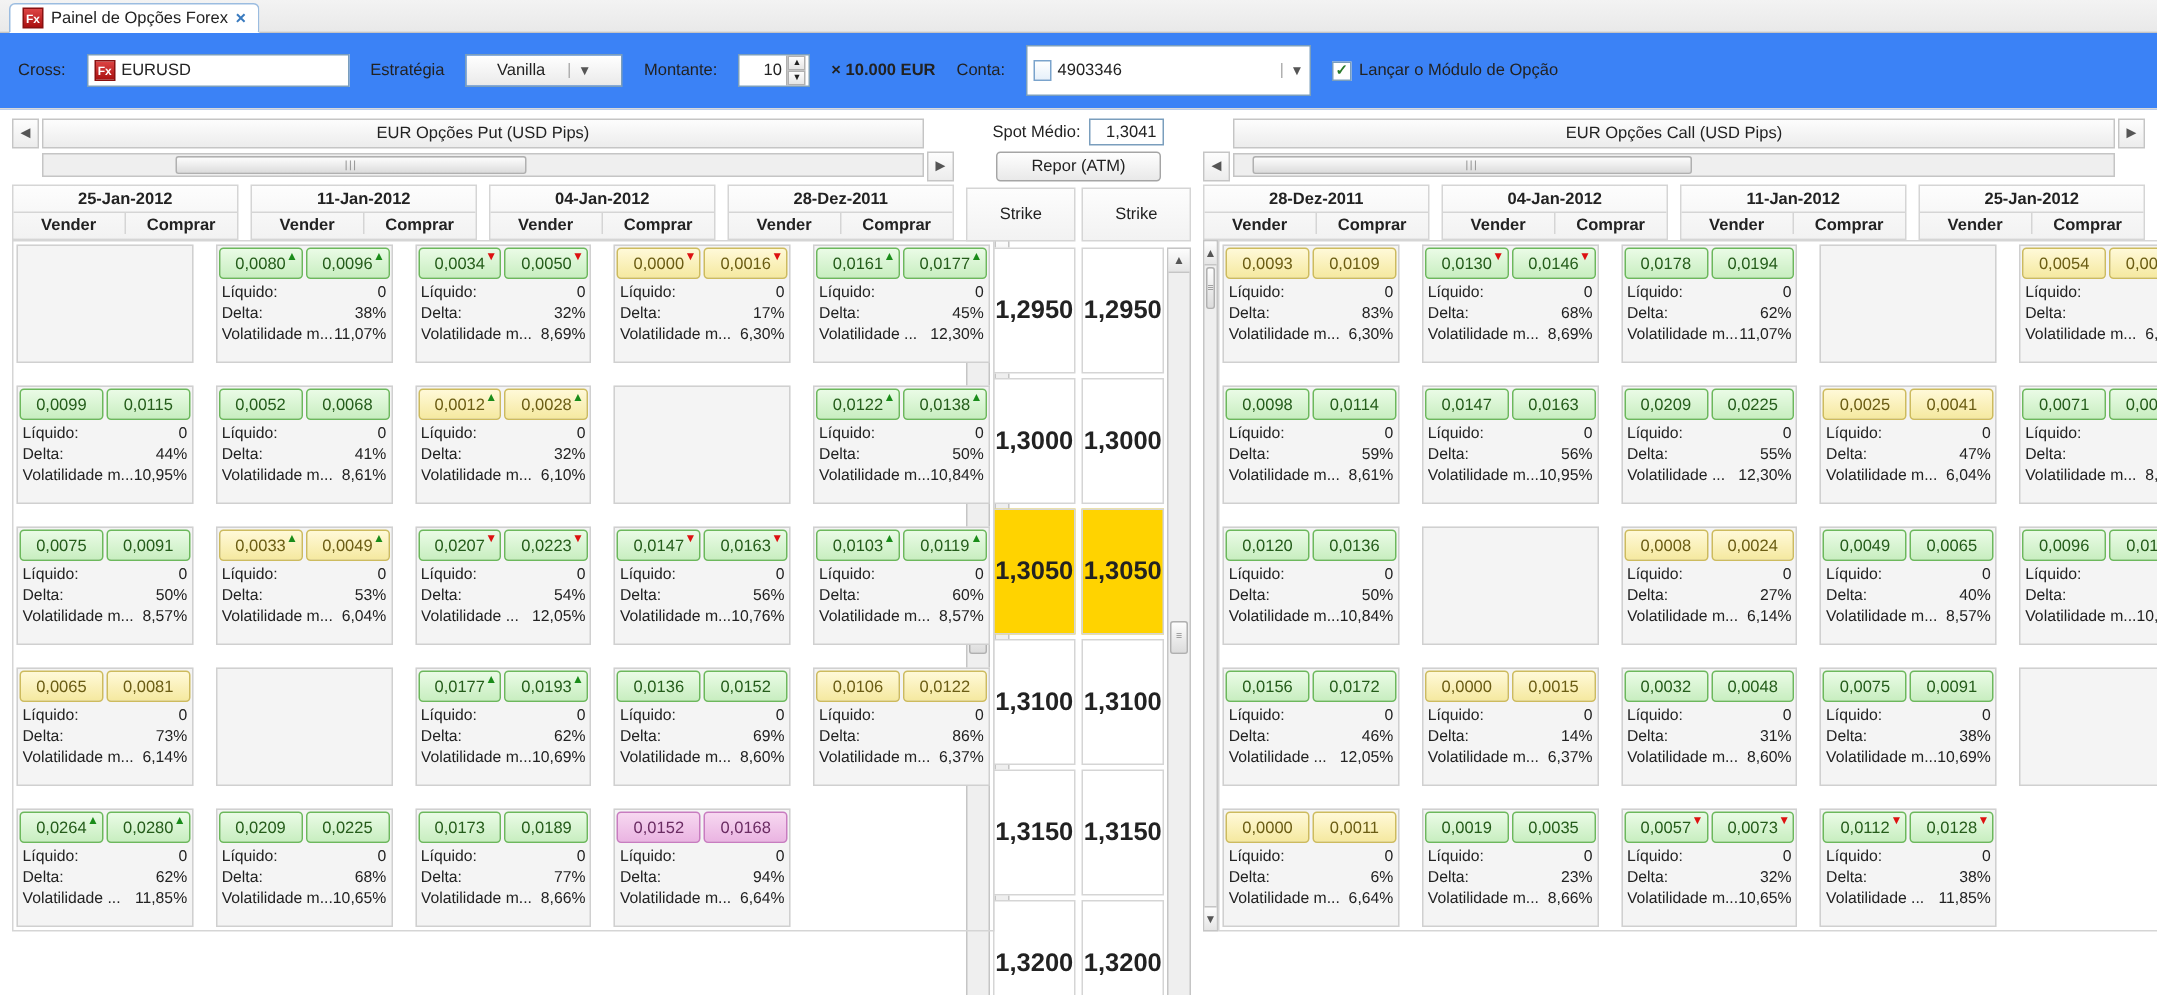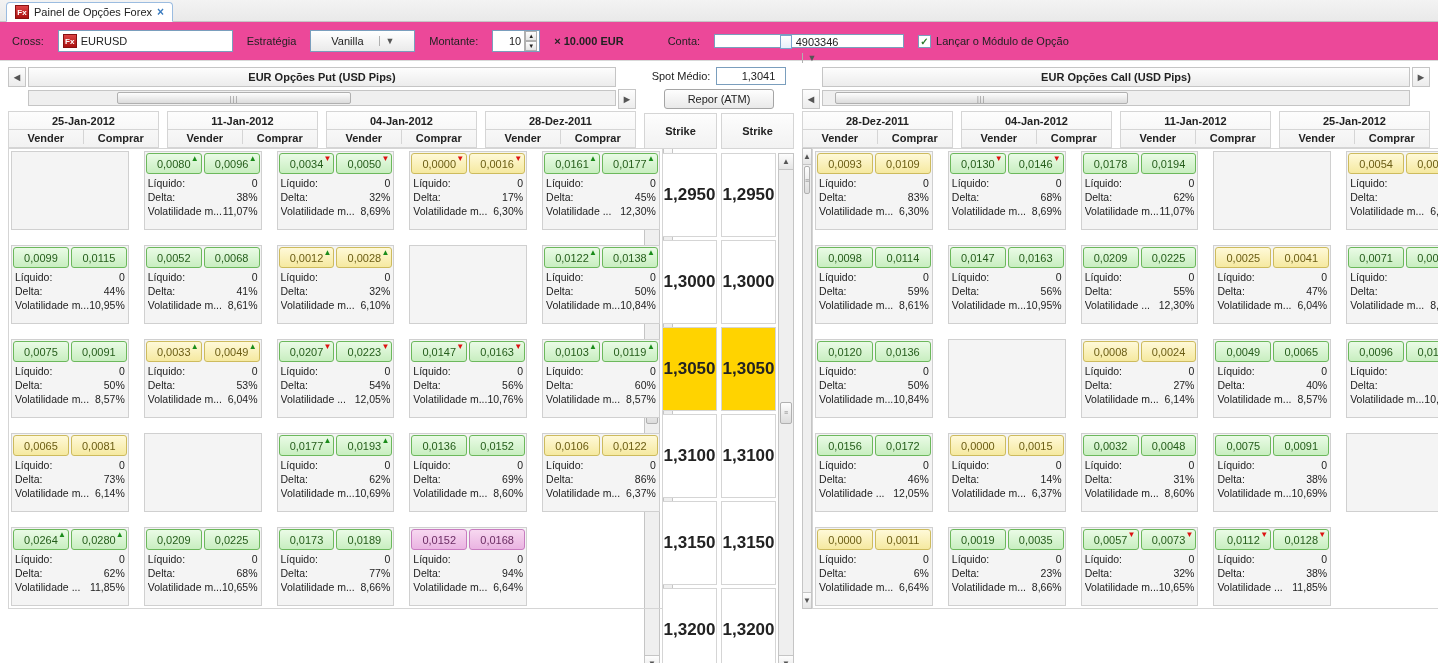--- a/index.html
+++ b/index.html
@@ -36,21 +36,21 @@
     border: 1px solid #811;
     display: flex; align-items: center; justify-content: center;
     color: #fff; font-size: 8px; font-weight: bold;
   }
   .tab-close { color: #3a7bbf; font-weight: bold; cursor: pointer; font-size: 12px; }
   .controls-row {
     display: flex;
     align-items: center;
     gap: 14px;
     padding: 8px 12px;
-    background: #ec4899;
+    background: #3b82f6;
     border-bottom: 1px solid #d9d9d9;
   }
   .cross-box {
     display: flex; align-items: center; gap: 4px;
     border: 1px solid #7a9ebd;
     background: #fff;
     height: 22px;
     padding: 0 4px;
     width: 175px;
   }
@@ -90,25 +90,24 @@
   .spin-btns span {
     font-size: 6px; line-height: 8px; cursor: pointer;
     background: linear-gradient(#fdfdfd,#e5e5e5);
     width: 12px; text-align: center;
     border: 1px solid #b0b0b0;
   }
   .conta-box {
     display: flex; align-items: center; gap: 4px;
     border: 1px solid #7a9ebd;
     background: #fff;
-    height: 14px;
+    height: 34px;
     padding: 0 4px;
     width: 190px;
     justify-content: space-between;
-    flex-direction: column;
   }
   .conta-inner { display:flex; align-items:center; gap:4px;}
   .conta-doc-icon {
     width: 12px; height: 14px;
     border: 1px solid #7aa3cc;
     background: linear-gradient(#fff,#e6f0fa);
     position: relative;
   }
   .checkbox {
     width: 13px; height: 13px;
@@ -136,21 +135,21 @@
     grid-template-columns: 18px 1fr 18px;
     align-items: center;
     gap: 2px;
     margin-bottom: 2px;
   }
   .side-title-row.right { grid-template-columns: 18px 1fr 18px; }
   .side-title {
     background: linear-gradient(#fdfdfd,#ececec);
     border: 1px solid #c5c5c5;
     text-align: center;
-    font-weight: bold;
+    font-weight: normal;
     padding: 3px 16px;
   }
   .nav-arrow {
     border: 1px solid #c5c5c5;
     background: linear-gradient(#fdfdfd,#ececec);
     text-align: center;
     height: 20px; line-height: 18px;
     color: #555;
     cursor: pointer;
   }
@@ -261,34 +260,34 @@
     width: 150px;
     display: flex;
     flex-direction: column;
     gap: 4px;
   }
   .spot-row { display:flex; align-items:center; gap:6px; justify-content:center;}
   .spot-box {
     border: 1px solid #7a9ebd;
     padding: 2px 10px;
     background: #fff;
-    width:70px; text-align:right;
+    width:50px; text-align:right;
   }
   .repor-btn {
     border: 1px solid #a5a5a5;
     background: linear-gradient(#fefefe,#e9e9e9);
     border-radius: 3px;
     text-align: center;
     padding: 3px 0;
     cursor: pointer;
     margin: 0 20px;
   }
   .strike-head {
     display:grid; grid-template-columns:1fr 1fr; gap:4px;
-    text-align:center; font-weight:bold;
+    text-align:center; font-weight:normal;
   }
   .strike-head div, .strike-row div {
     border:1px solid #d5d5d5;
     background:linear-gradient(#fdfdfd,#f2f2f2);
     padding: 11px 0;
   }
   .strike-row { display:grid; grid-template-columns:1fr 1fr; gap:4px; text-align:center; font-weight:bold; font-size:17px;}
   .strike-row div { padding: 31px 0; background:#fff;}
   .strike-row.atm div { background:#ffd300;}
   .mid-body-wrap{display:flex;gap:2px;}
@@ -321,21 +320,21 @@
   <span>Montante:</span>
   <div class="montante-box">
     <span>10</span>
     <div class="spin-btns">
       <span>▲</span>
       <span>▼</span>
     </div>
   </div>
   <b>× 10.000 EUR</b>
 
-  <span style="margin-left:30px">Conta:</span>
+  <span style="">Conta:</span>
   <div class="conta-box">
     <div class="conta-inner">
       <span class="conta-doc-icon"></span>
       <span>4903346</span>
     </div>
     <span class="dropdown-arrow">▼</span>
   </div>
 
   <span style="display:flex;align-items:center;gap:5px">
     <span class="checkbox">✓</span>

